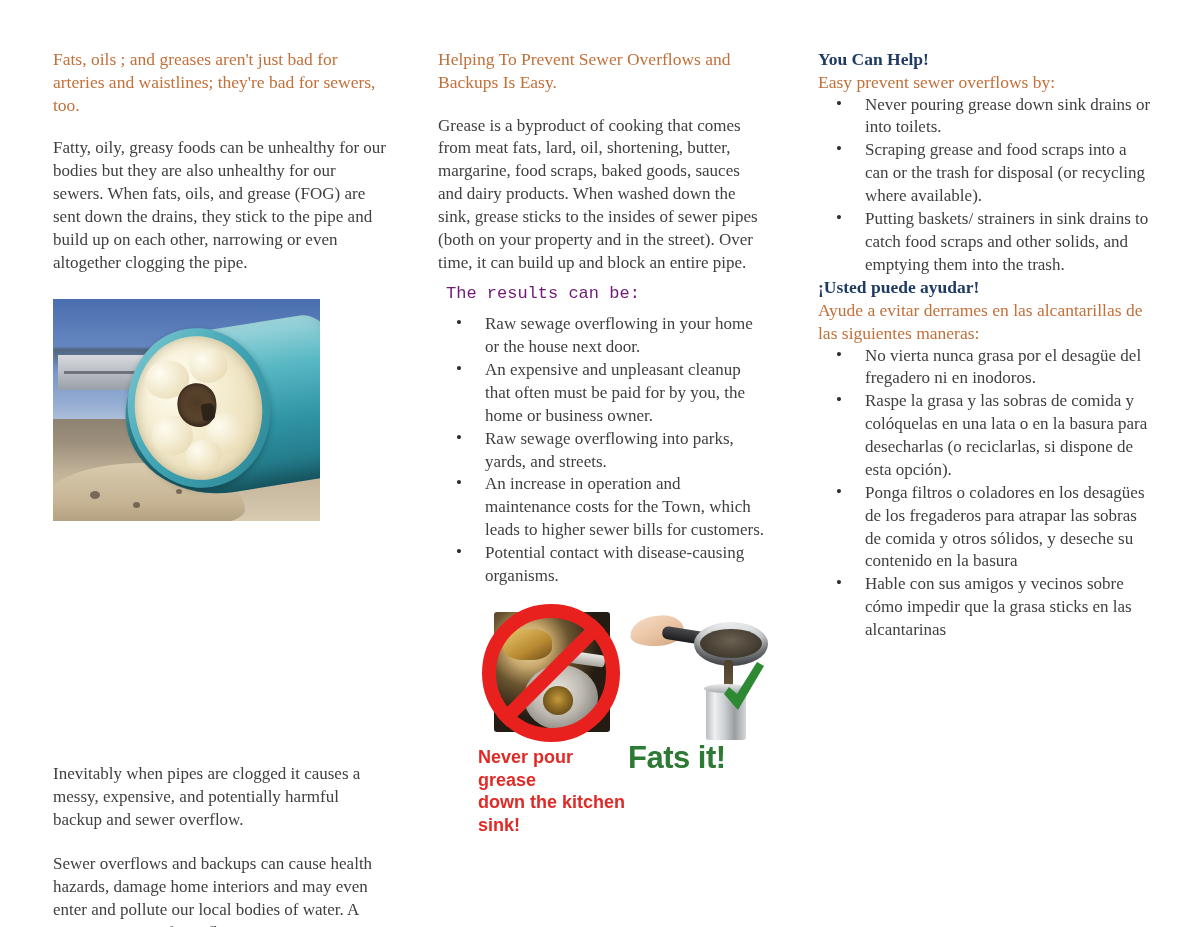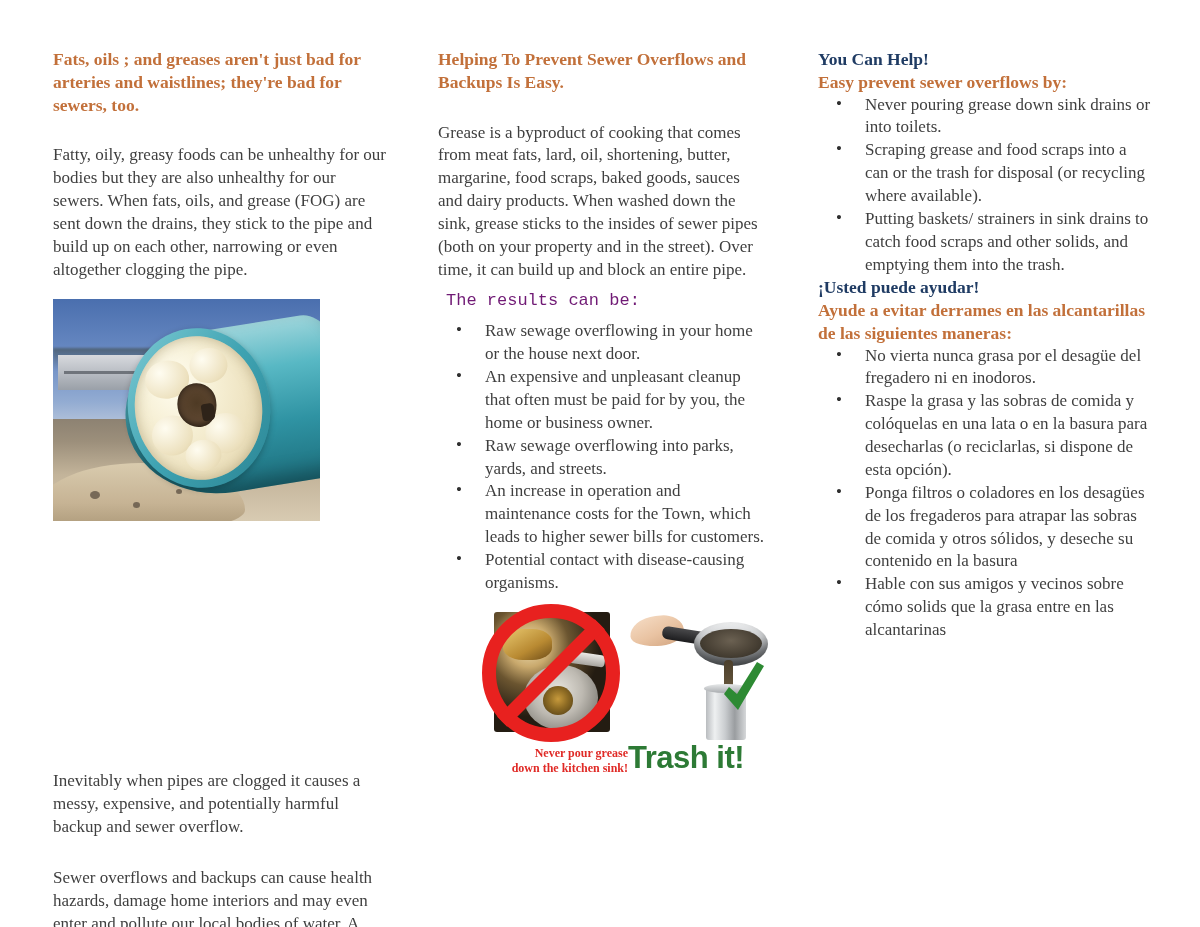--- a/index.html
+++ b/index.html
@@ -27,39 +27,39 @@
     top: 48px;
   }
   .col-1 { left: 53px;  width: 335px; }
   .col-2 { left: 438px; width: 330px; }
   .col-3 { left: 818px; width: 334px; }
 
   h2.heading {
     margin: 0 0 0 0;
     font-size: 17.5px;
     line-height: 1.30;
-    font-weight: bold;
+    font-weight: normal;
     color: #c2703a;
     font-family: "Liberation Serif", "DejaVu Serif", serif;
   }
   h2.heading-navy {
     color: #1f3b63;
     margin: 0;
     font-size: 17.5px;
     line-height: 1.30;
     font-weight: bold;
   }
 
   p.body-text {
     margin: 0;
     font-size: 17px;
     line-height: 1.345;
     color: #3f3f3f;
   }
-  p.spacer-before { margin-top: 28px; }
+  p.spacer-before { margin-top: 21px; }
   p.lead-in { margin: 8px; font-size: 17px; line-height: 1.345; color: #701a75; font-family: Liberation Mono, monospace; }
 
   ul.bullets {
     margin: 0;
     padding: 0;
     list-style: none;
   }
   ul.bullets li {
     position: relative;
     padding-left: 47px;
@@ -245,24 +245,24 @@
     position: absolute;
     left: 50%; top: 50%;
     width: 138px; height: 14px;
     background: #e8211f;
     transform: translate(-50%, -50%) rotate(-45deg);
   }
   .poster-caption {
     position: absolute;
     left: 0; top: 144px;
     width: 150px;
-    text-align: right;
-    font-family: Liberation Serif, serif;
+    text-align: left;
+    font-family: Liberation Sans, sans-serif;
     font-weight: bold;
-    font-size: 12px;
+    font-size: 18px;
     line-height: 1.25;
     color: #e02a26;
   }
   .poster-right {
     position: absolute;
     left: 150px; top: 0;
     width: 140px; height: 148px;
   }
   .tr-hand {
     position: absolute;
@@ -413,21 +413,21 @@
         <div class="tr-pan">
           <div class="tr-pan-inner"></div>
         </div>
         <div class="tr-pour"></div>
         <div class="tr-can"></div>
         <svg class="tr-check" viewBox="0 0 48 62">
           <path d="M4 34 L18 50 L44 6 L37 2 L17 34 L9 27 Z" fill="#2d8a33"></path>
         </svg>
       </div>
 
-      <div class="poster-trash-text">Trash it!</div>
+      <div class="poster-trash-text">Fats it!</div>
     </div>
 
   </div>
 
   <div class="column col-3">
 
     <h2 class="heading-navy">You Can Help!</h2>
 
     <h2 class="heading">Easy prevent sewer overflows by:</h2>
 
@@ -438,17 +438,17 @@
     </ul>
 
     <h2 class="heading-navy" style="">¡Usted puede ayudar!</h2>
 
     <h2 class="heading">Ayude a evitar derrames en las alcantarillas de las siguientes maneras:</h2>
 
     <ul class="bullets">
       <li>No vierta nunca grasa por el desagüe del fregadero ni en inodoros.</li>
       <li>Raspe la grasa y las sobras de comida y colóquelas en una lata o en la basura para desecharlas (o reciclarlas, si dispone de esta opción).</li>
       <li>Ponga filtros o coladores en los desagües de los fregaderos para atrapar las sobras de comida y otros sólidos, y deseche su contenido en la basura</li>
-      <li>Hable con sus amigos y vecinos sobre cómo solids que la grasa entre en las alcantarinas</li>
+      <li>Hable con sus amigos y vecinos sobre cómo impedir que la grasa sticks en las alcantarinas</li>
     </ul>
   </div>
 
 </div>
 
 </body></html>

